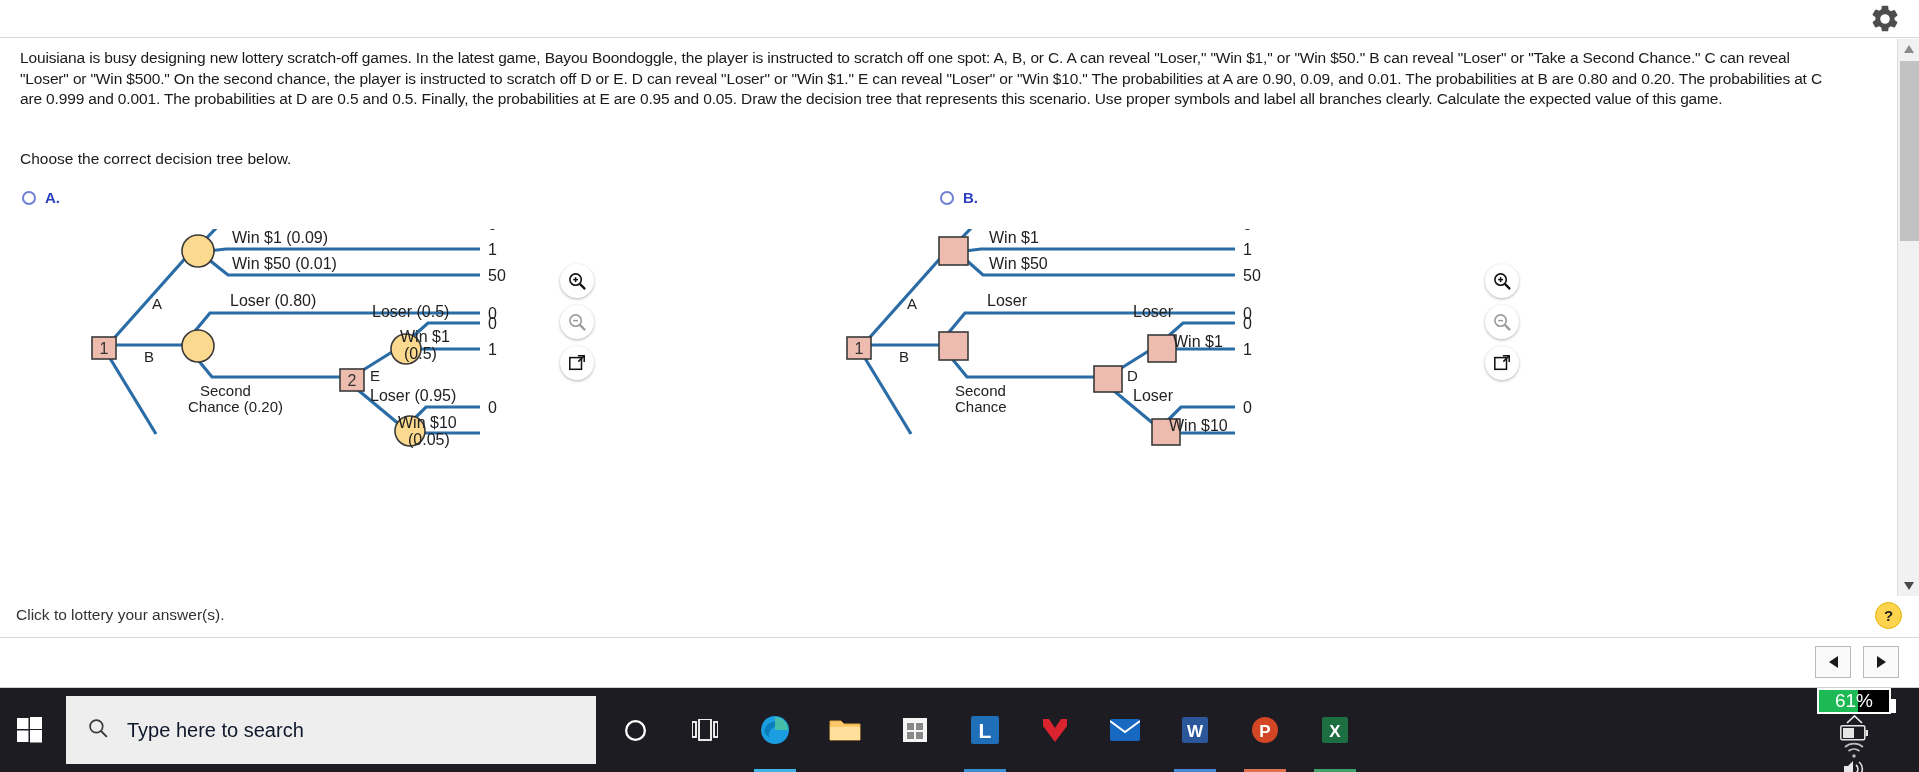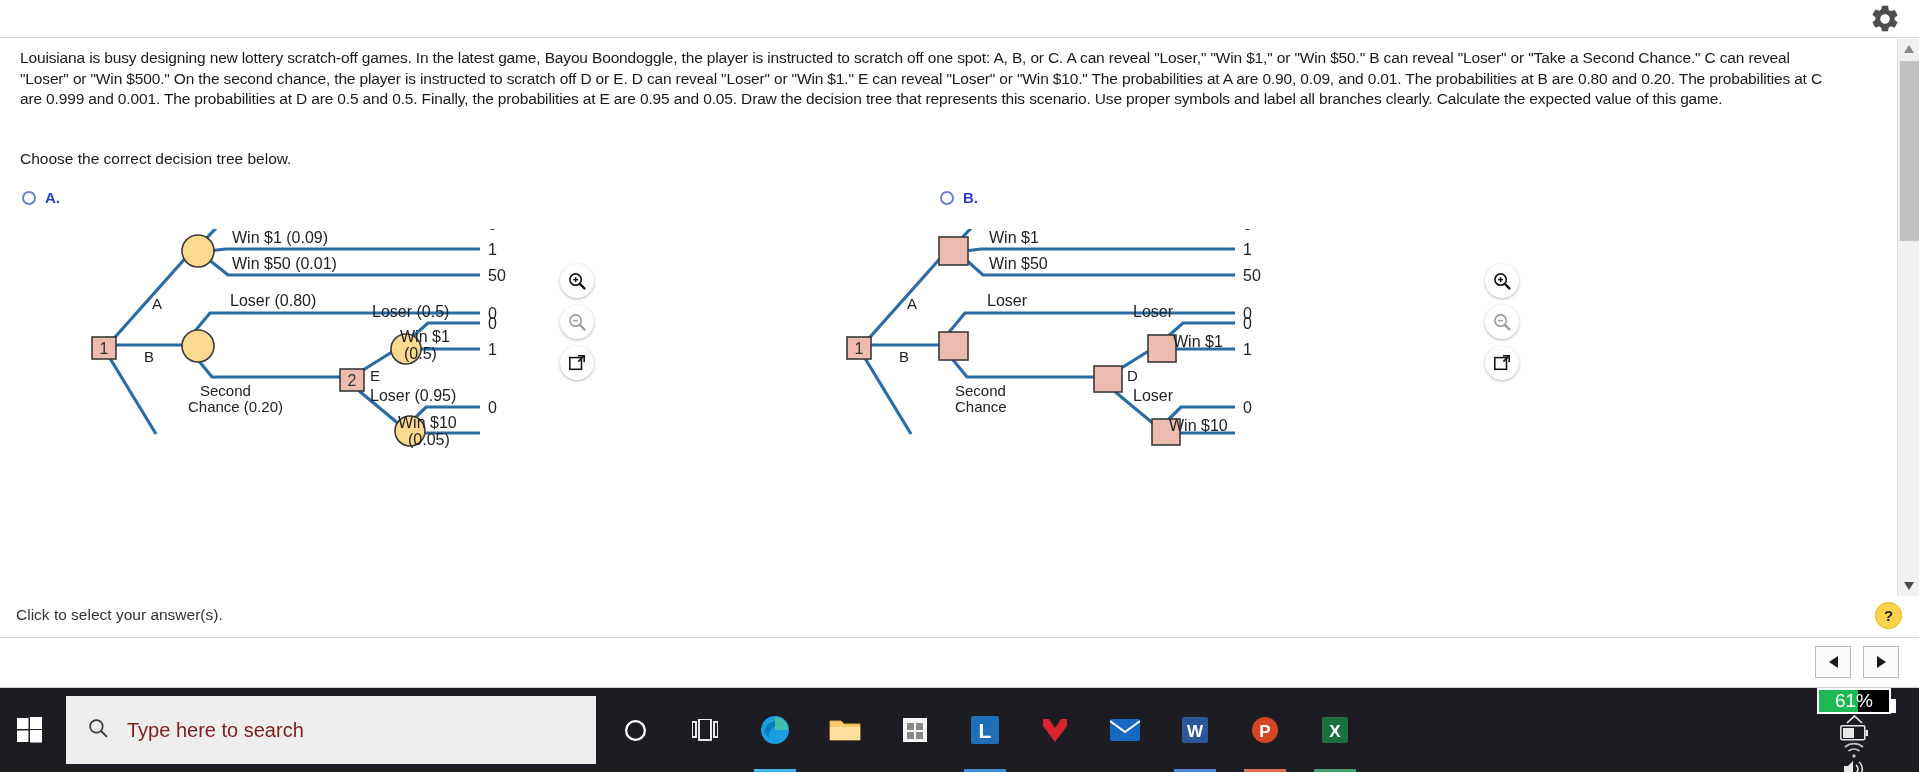--- a/index.html
+++ b/index.html
@@ -112,21 +112,21 @@
   }
   .tb-start {
     position: absolute; left: 0; top: 0; width: 59px; height: 84px;
     display: flex; align-items: center; justify-content: center; cursor: pointer;
   }
   .tb-search {
     position: absolute; left: 66px; top: 8px; width: 530px; height: 68px;
     background: #eeeeee; display: flex; align-items: center; cursor: text;
   }
   .tb-search-icon { margin-left: 22px; margin-right: 18px; }
-  .tb-search-text { font-size: 20px; color: #7f1d1d; text-align: center; }
+  .tb-search-text { font-size: 20px; color: #0f172a; text-align: center; }
   .tb-icons { position: absolute; left: 600px; top: 0; height: 84px; display: flex; align-items: center; }
   .tb-ico {
     width: 70px; height: 84px; position: relative;
     display: flex; align-items: center; justify-content: center; cursor: pointer;
   }
   .tb-underline { position: absolute; bottom: 0; left: 14px; width: 42px; height: 3px; }
   .tray { position: absolute; right: 0; top: 0; height: 100px; display: flex; align-items: center; flex-direction: column; }
   .tray-ico { width: 48px; height: 84px; display: flex; align-items: center; justify-content: center; cursor: pointer; }
   .tray-clock {
     width: 130px; height: 84px; display: flex; flex-direction: column;
@@ -361,21 +361,21 @@
   </div>
   <div class="vs-thumb"></div>
   <div class="vs-arrow down">
     <svg width="10" height="8" viewBox="0 0 10 8">
         <polygon points="0,0 10,0 5,8" fill="#4a4a4a"></polygon>
       </svg>
   </div>
 </div>
 
 <div class="footer">
-  <div class="footer-text">Click to select your answer(s).</div>
+  <div class="footer-text">Click to lottery your answer(s).</div>
   <div class="help-btn">?</div>
 </div>
 
 <div class="navbar">
   <div class="nav-btn nav-prev">
     <svg width="13" height="14" viewBox="0 0 13 14">
         <polygon points="11,1 11,13 2,7" fill="#1a1a1a"></polygon>
       </svg>
   </div>
   <div class="nav-btn nav-next">

